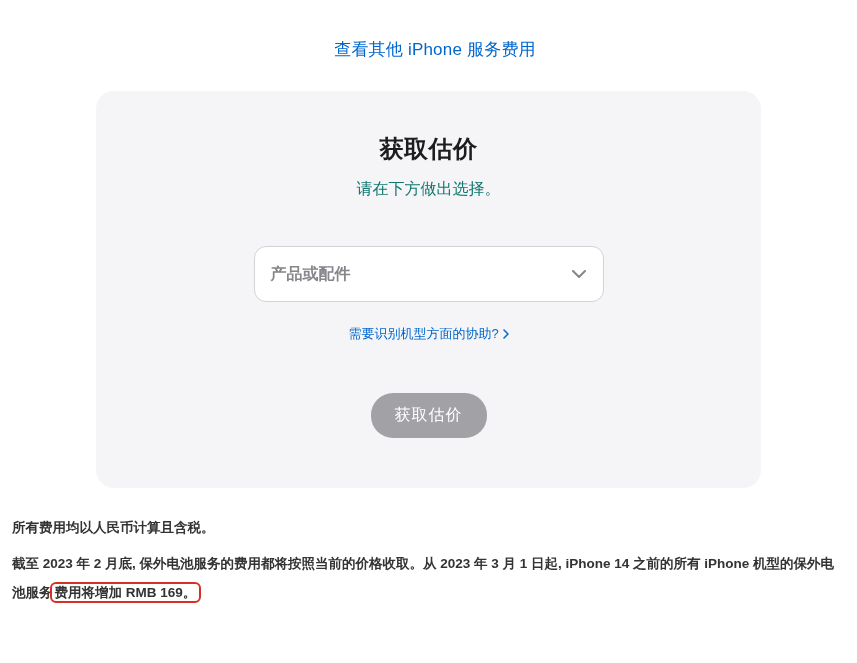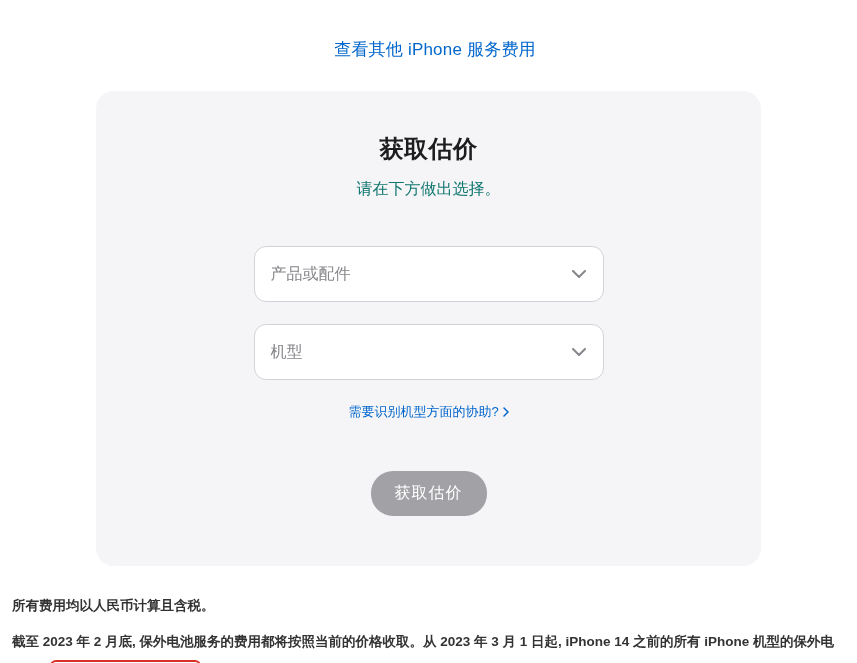--- a/index.html
+++ b/index.html
@@ -61,20 +61,21 @@
       border: 1px solid #d2d2d7;
       border-radius: 12px;
       padding: 0 40px 0 16px;
       font-size: 16px;
       color: #86868b;
       appearance: none;
       cursor: pointer;
       text-align: right;
       display: flex;
       align-items: center;
+      font-weight: bold;
     }
     .chevron {
       position: absolute;
       right: 18px;
       top: 50%;
       transform: translateY(-50%);
       pointer-events: none;
     }
     .chevron svg {
       width: 14px;
@@ -138,30 +139,20 @@
     <button class="select">
       <span>产品或配件</span>
     </button>
     <span class="chevron">
       <svg viewBox="0 0 14 8" fill="none">
           <path d="M1 1l6 6 6-6" stroke="#86868b" stroke-width="2" stroke-linecap="round" stroke-linejoin="round"></path>
         </svg>
     </span>
   </div>
 
-  <div class="select-wrap">
-    <button class="select">
-      <span>机型</span>
-    </button>
-    <span class="chevron">
-      <svg viewBox="0 0 14 8" fill="none">
-          <path d="M1 1l6 6 6-6" stroke="#86868b" stroke-width="2" stroke-linecap="round" stroke-linejoin="round"></path>
-        </svg>
-    </span>
-  </div>
 
   <a href="#" class="help-link">
     <span>需要识别机型方面的协助?</span>
     <svg viewBox="0 0 6 10">
         <path d="M1 1l4 4-4 4" stroke="#0066cc" stroke-width="1.5" fill="none" stroke-linecap="round" stroke-linejoin="round"></path>
       </svg>
   </a>
 
   <div>
     <button class="submit-btn">获取估价</button>

